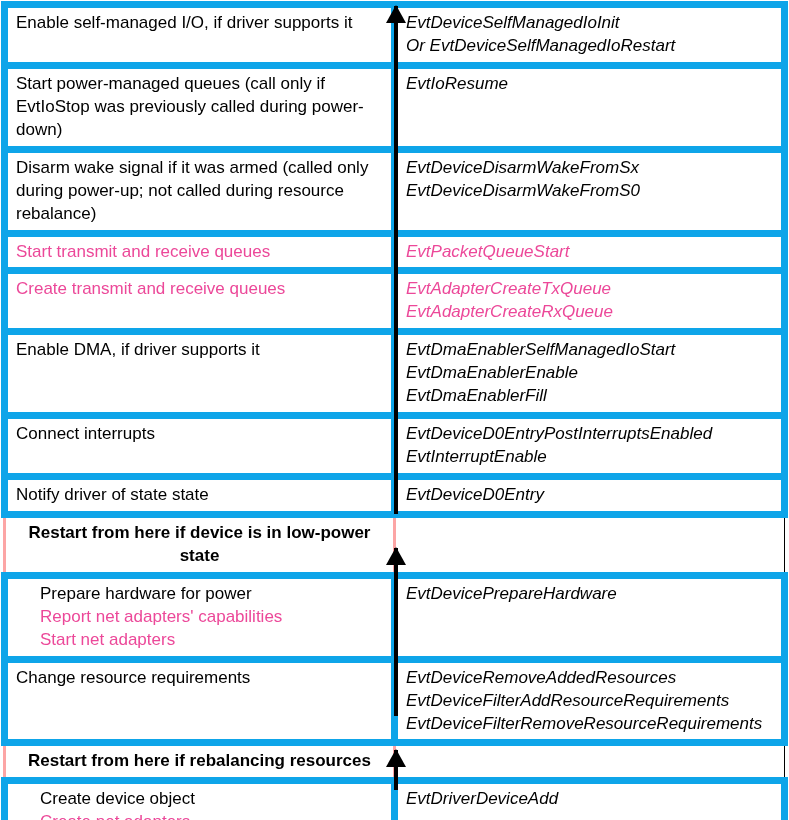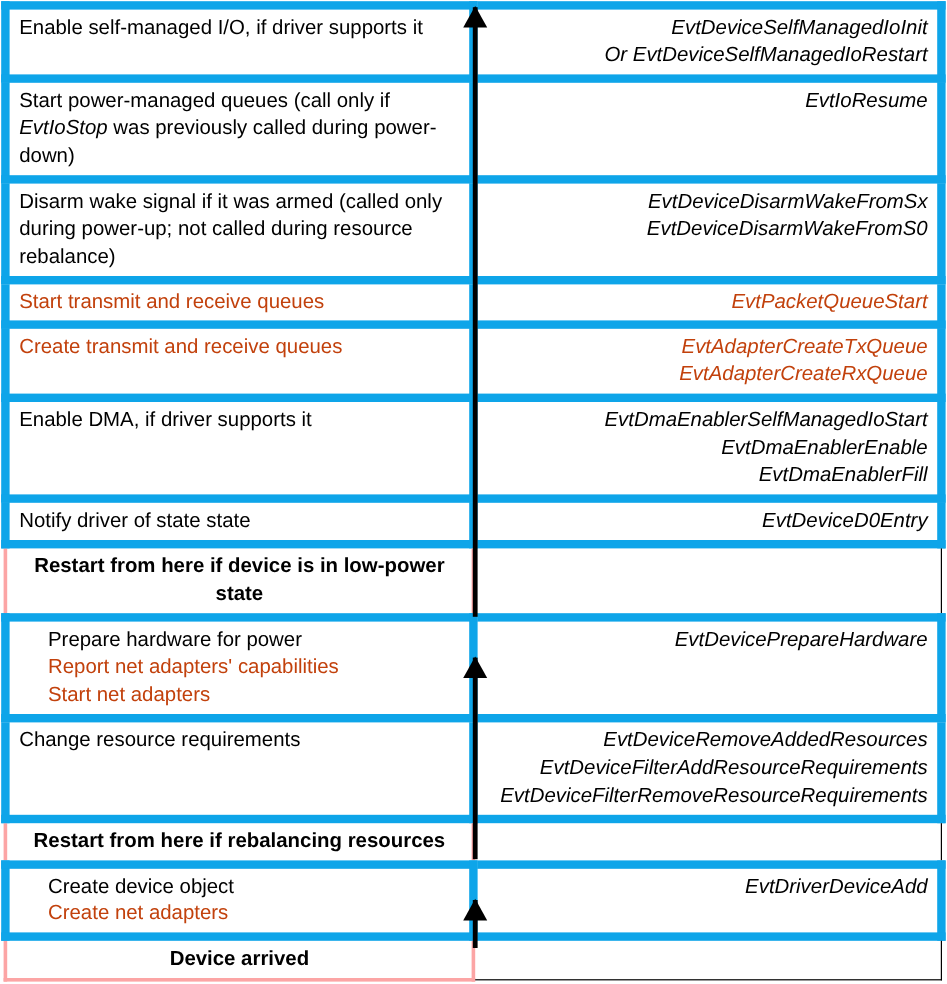--- a/index.html
+++ b/index.html
@@ -23,32 +23,32 @@
   }
   .row { display: table-row; }
   .cell {
     display: table-cell;
     border: 7px solid #0ea5e9;
     padding: 4px 8px 4px 8px;
     vertical-align: top;
     line-height: 1.35;
   }
   .cell.left  { width: 50%; }
-  .cell.right { width: 50%; font-style: italic; text-align: right; }
+  .cell.right { width: 50%; font-style: italic; }
   .full {
     display: table-cell;
     border: 3px solid #fca5a5;
     padding: 4px 8px;
     text-align: center;
     font-weight: 700;
     font-style: normal;
     line-height: 1.35;
   }
-  .link { color: #c2410c; }
-  .ital { font-style: italic; }
+  .link { color: #ec4899; }
+  .ital { }
   .cell .blk { display: block; margin-left: 24px; }
   .arrow {
     position: absolute;
     left: 394px;
     width: 4px;
     background: #000;
     z-index: 5;
   }
   .arrow::before {
     content: "";
@@ -108,20 +108,27 @@
     </div>
     <div class="row">
       <div class="cell left"><span>Enable DMA, if driver supports it</span></div>
       <div class="cell right">
         <div>EvtDmaEnablerSelfManagedIoStart</div>
         <div>EvtDmaEnablerEnable</div>
         <div>EvtDmaEnablerFill</div>
       </div>
     </div>
     <div class="row">
+      <div class="cell left"><span>Connect interrupts</span></div>
+      <div class="cell right">
+        <div>EvtDeviceD0EntryPostInterruptsEnabled</div>
+        <div>EvtInterruptEnable</div>
+      </div>
+    </div>
+    <div class="row">
       <div class="cell left"><span>Notify driver of state state</span></div>
       <div class="cell right">
         <div>EvtDeviceD0Entry</div>
       </div>
     </div>
   <div class="row">
       <div class="full" colspan="2">Restart from here if device is in low-power state</div>
     </div>
   <div class="row">
       <div class="cell left">

